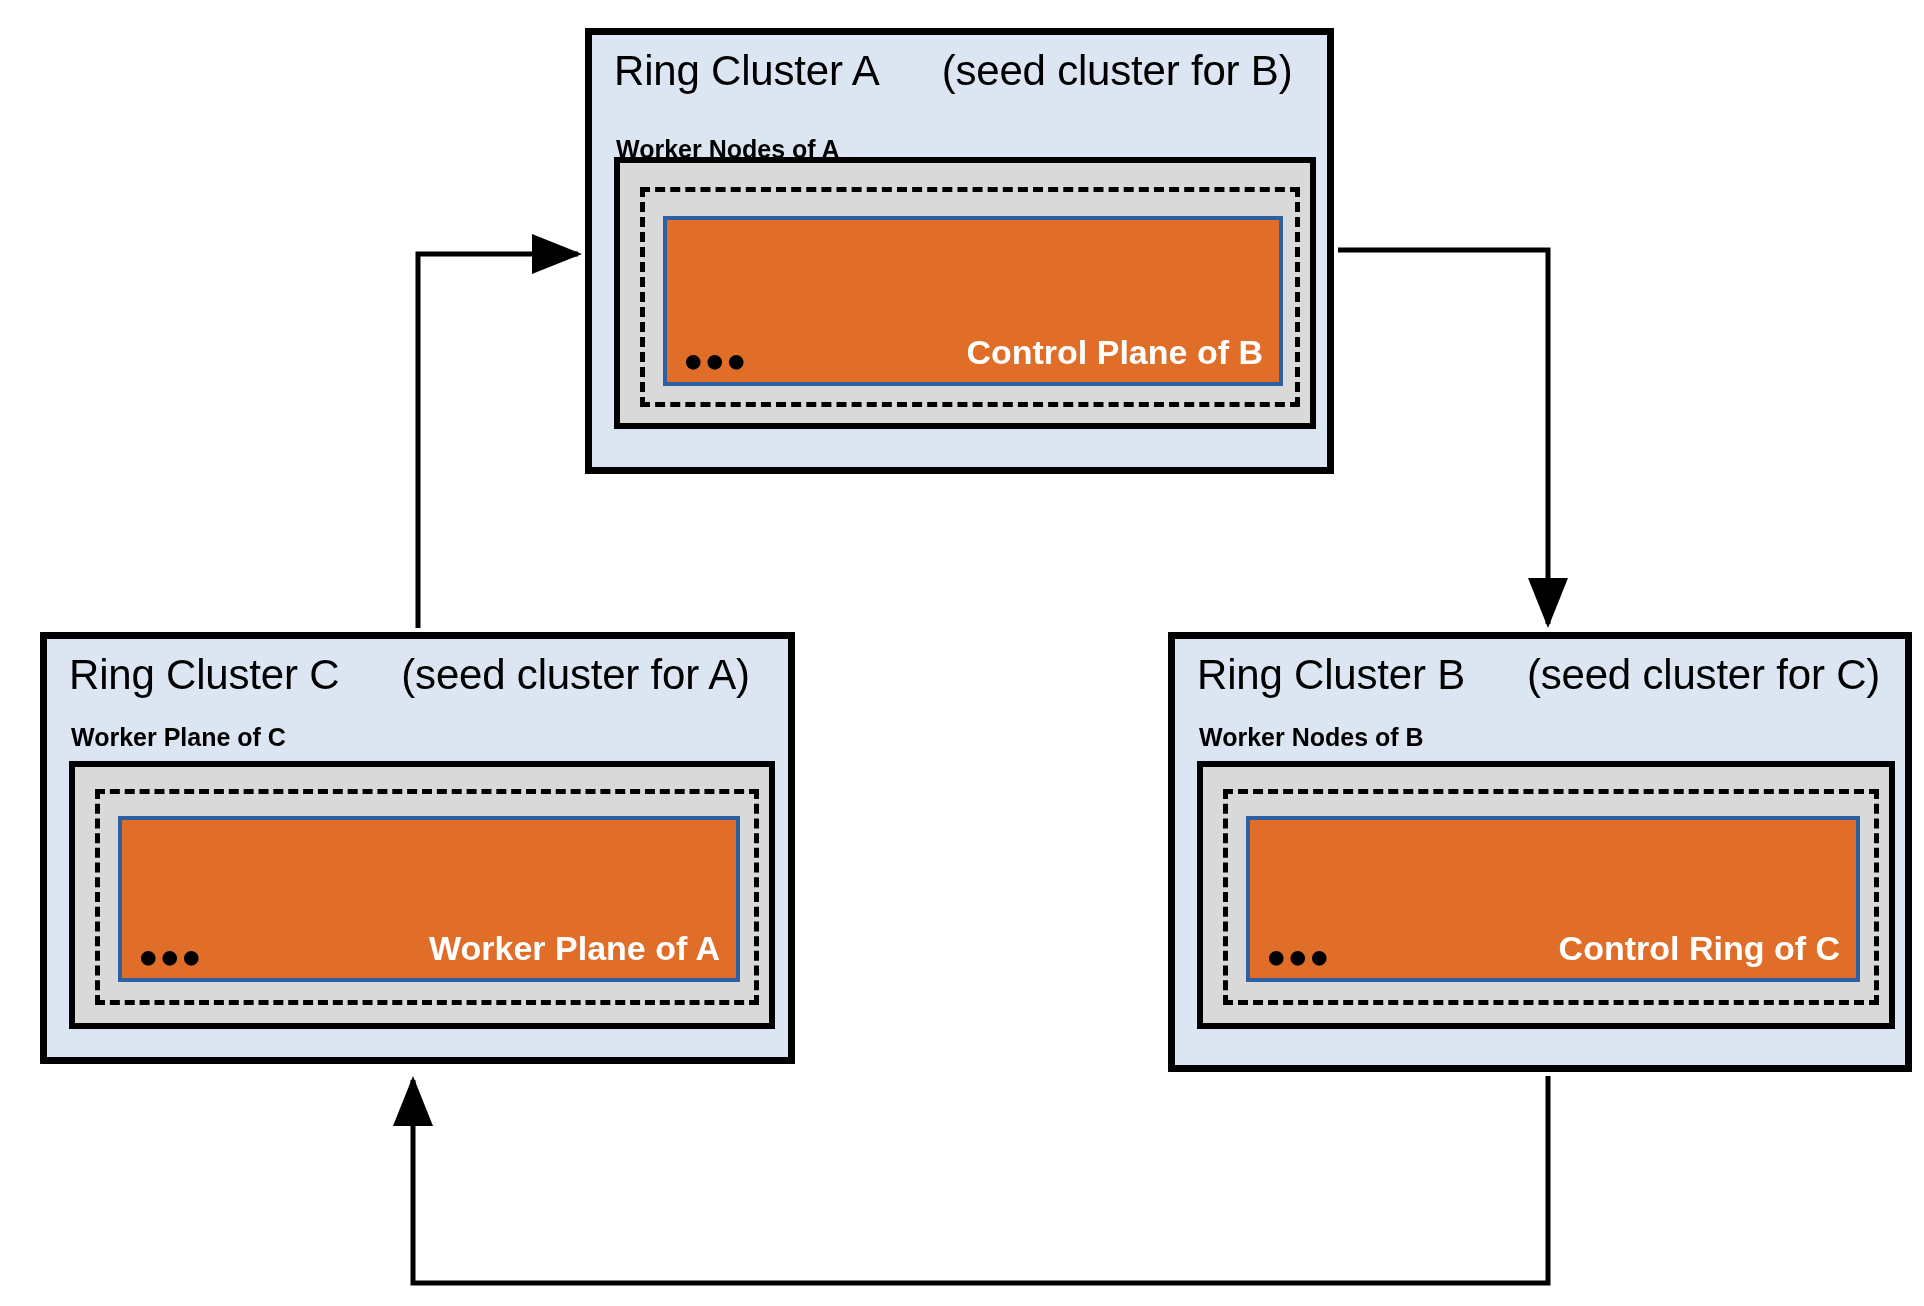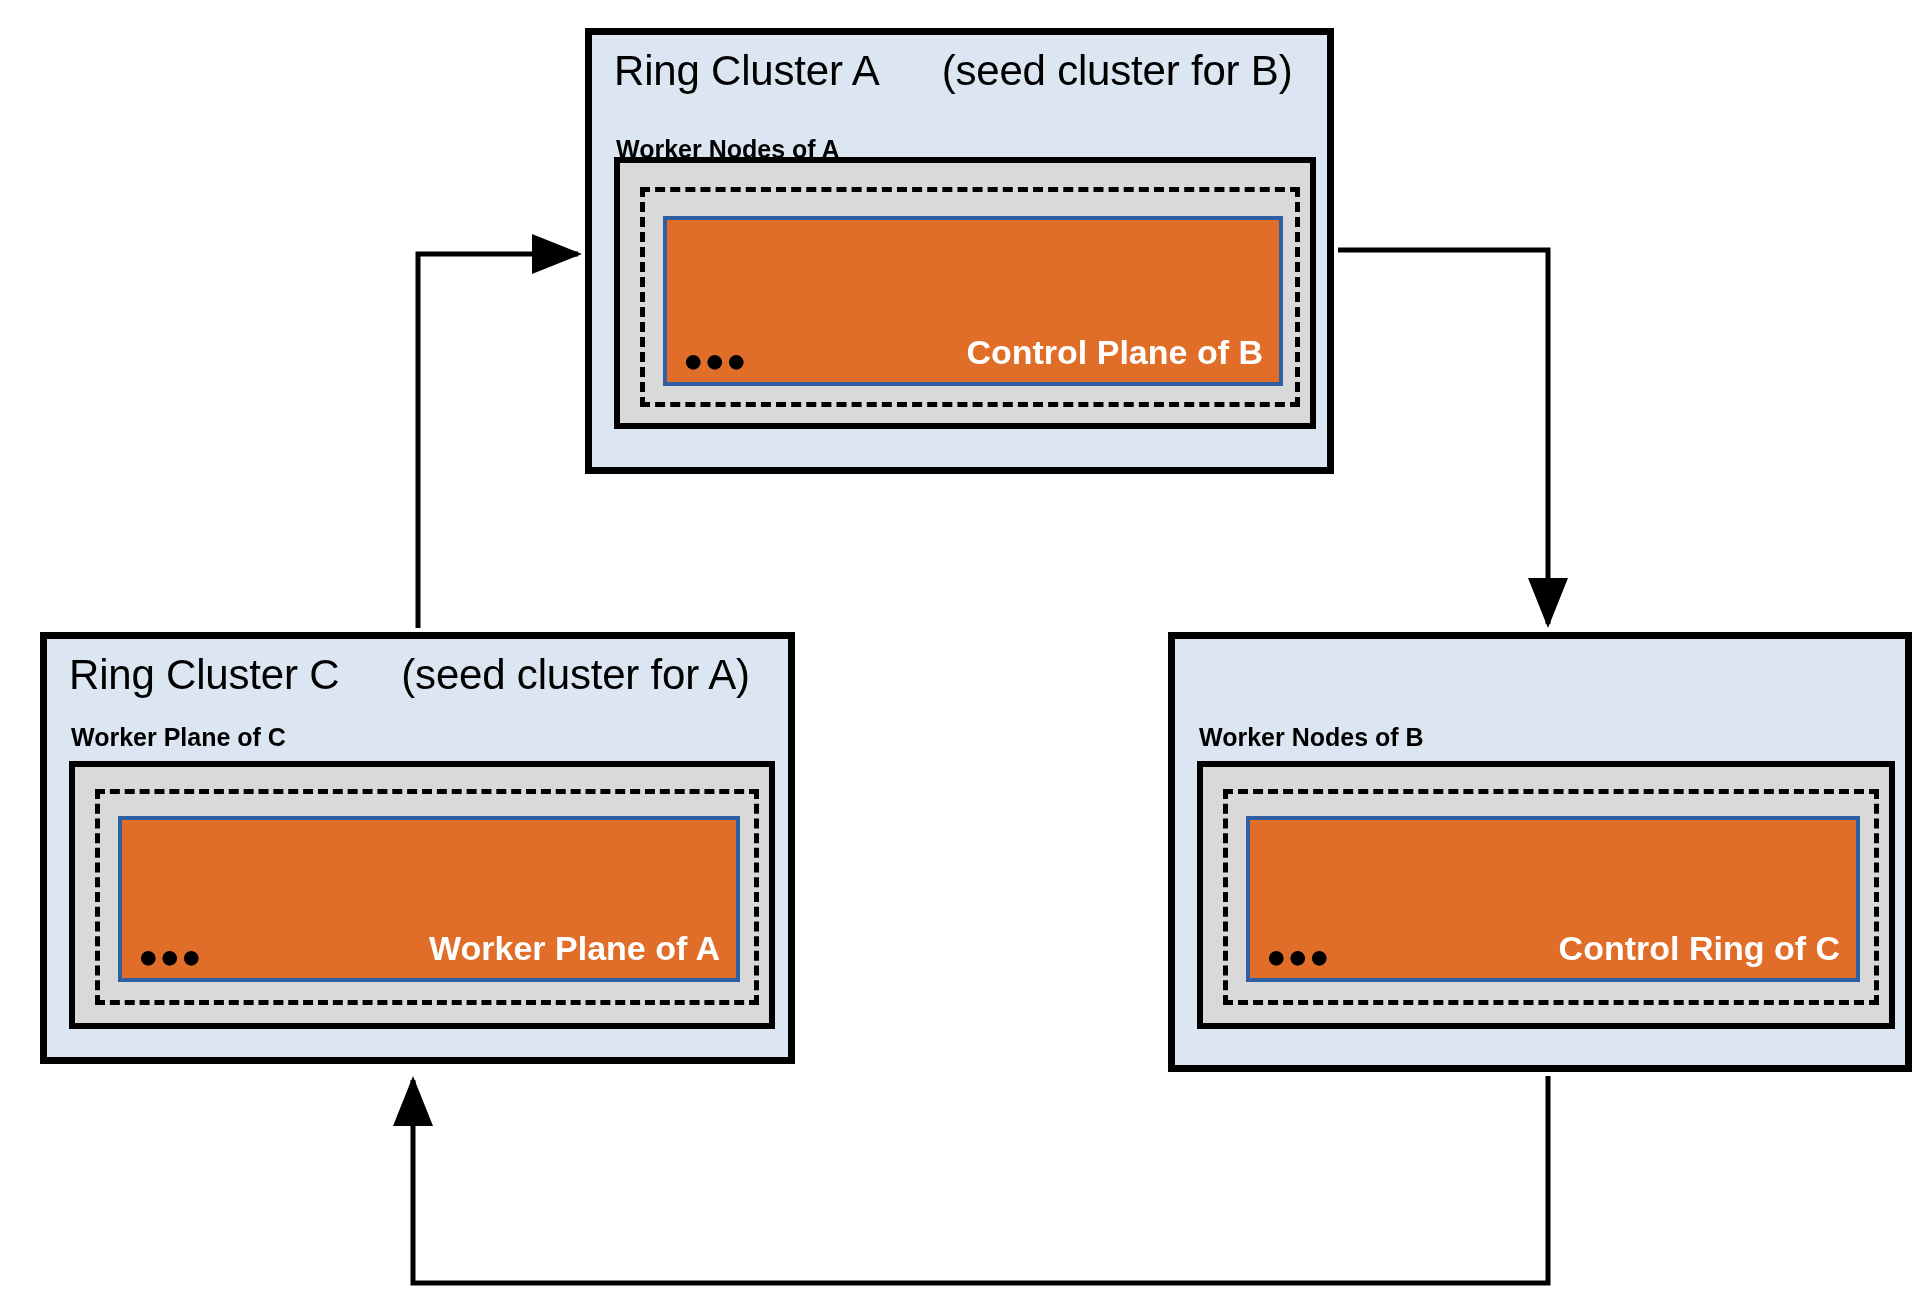--- a/index.html
+++ b/index.html
@@ -149,20 +149,23 @@
       <div class="dashed-box" style="left:20px; top:22px; width:664px; height:216px;">
         <div class="control-plane" style="left:18px; top:22px; width:622px; height:166px;">
           <div class="cp-dots">●●●</div>
           <div class="cp-label">Worker Plane of A</div>
         </div>
       </div>
     </div>
   </div>
 
   <div class="cluster" style="left:1168px; top:632px; width:744px; height:440px;">
+    <div class="cluster-title">
+      <span>Ring Cluster B</span><span class="seed">(seed cluster for C)</span>
+    </div>
 
     <div class="worker-label" style="top:84px;">Worker Nodes of B</div>
 
     <div class="worker-box" style="left:22px; top:122px; width:698px; height:268px;">
       <div class="dashed-box" style="left:20px; top:22px; width:656px; height:216px;">
         <div class="control-plane" style="left:18px; top:22px; width:614px; height:166px;">
           <div class="cp-dots">●●●</div>
           <div class="cp-label">Control Ring of C</div>
         </div>
       </div>

